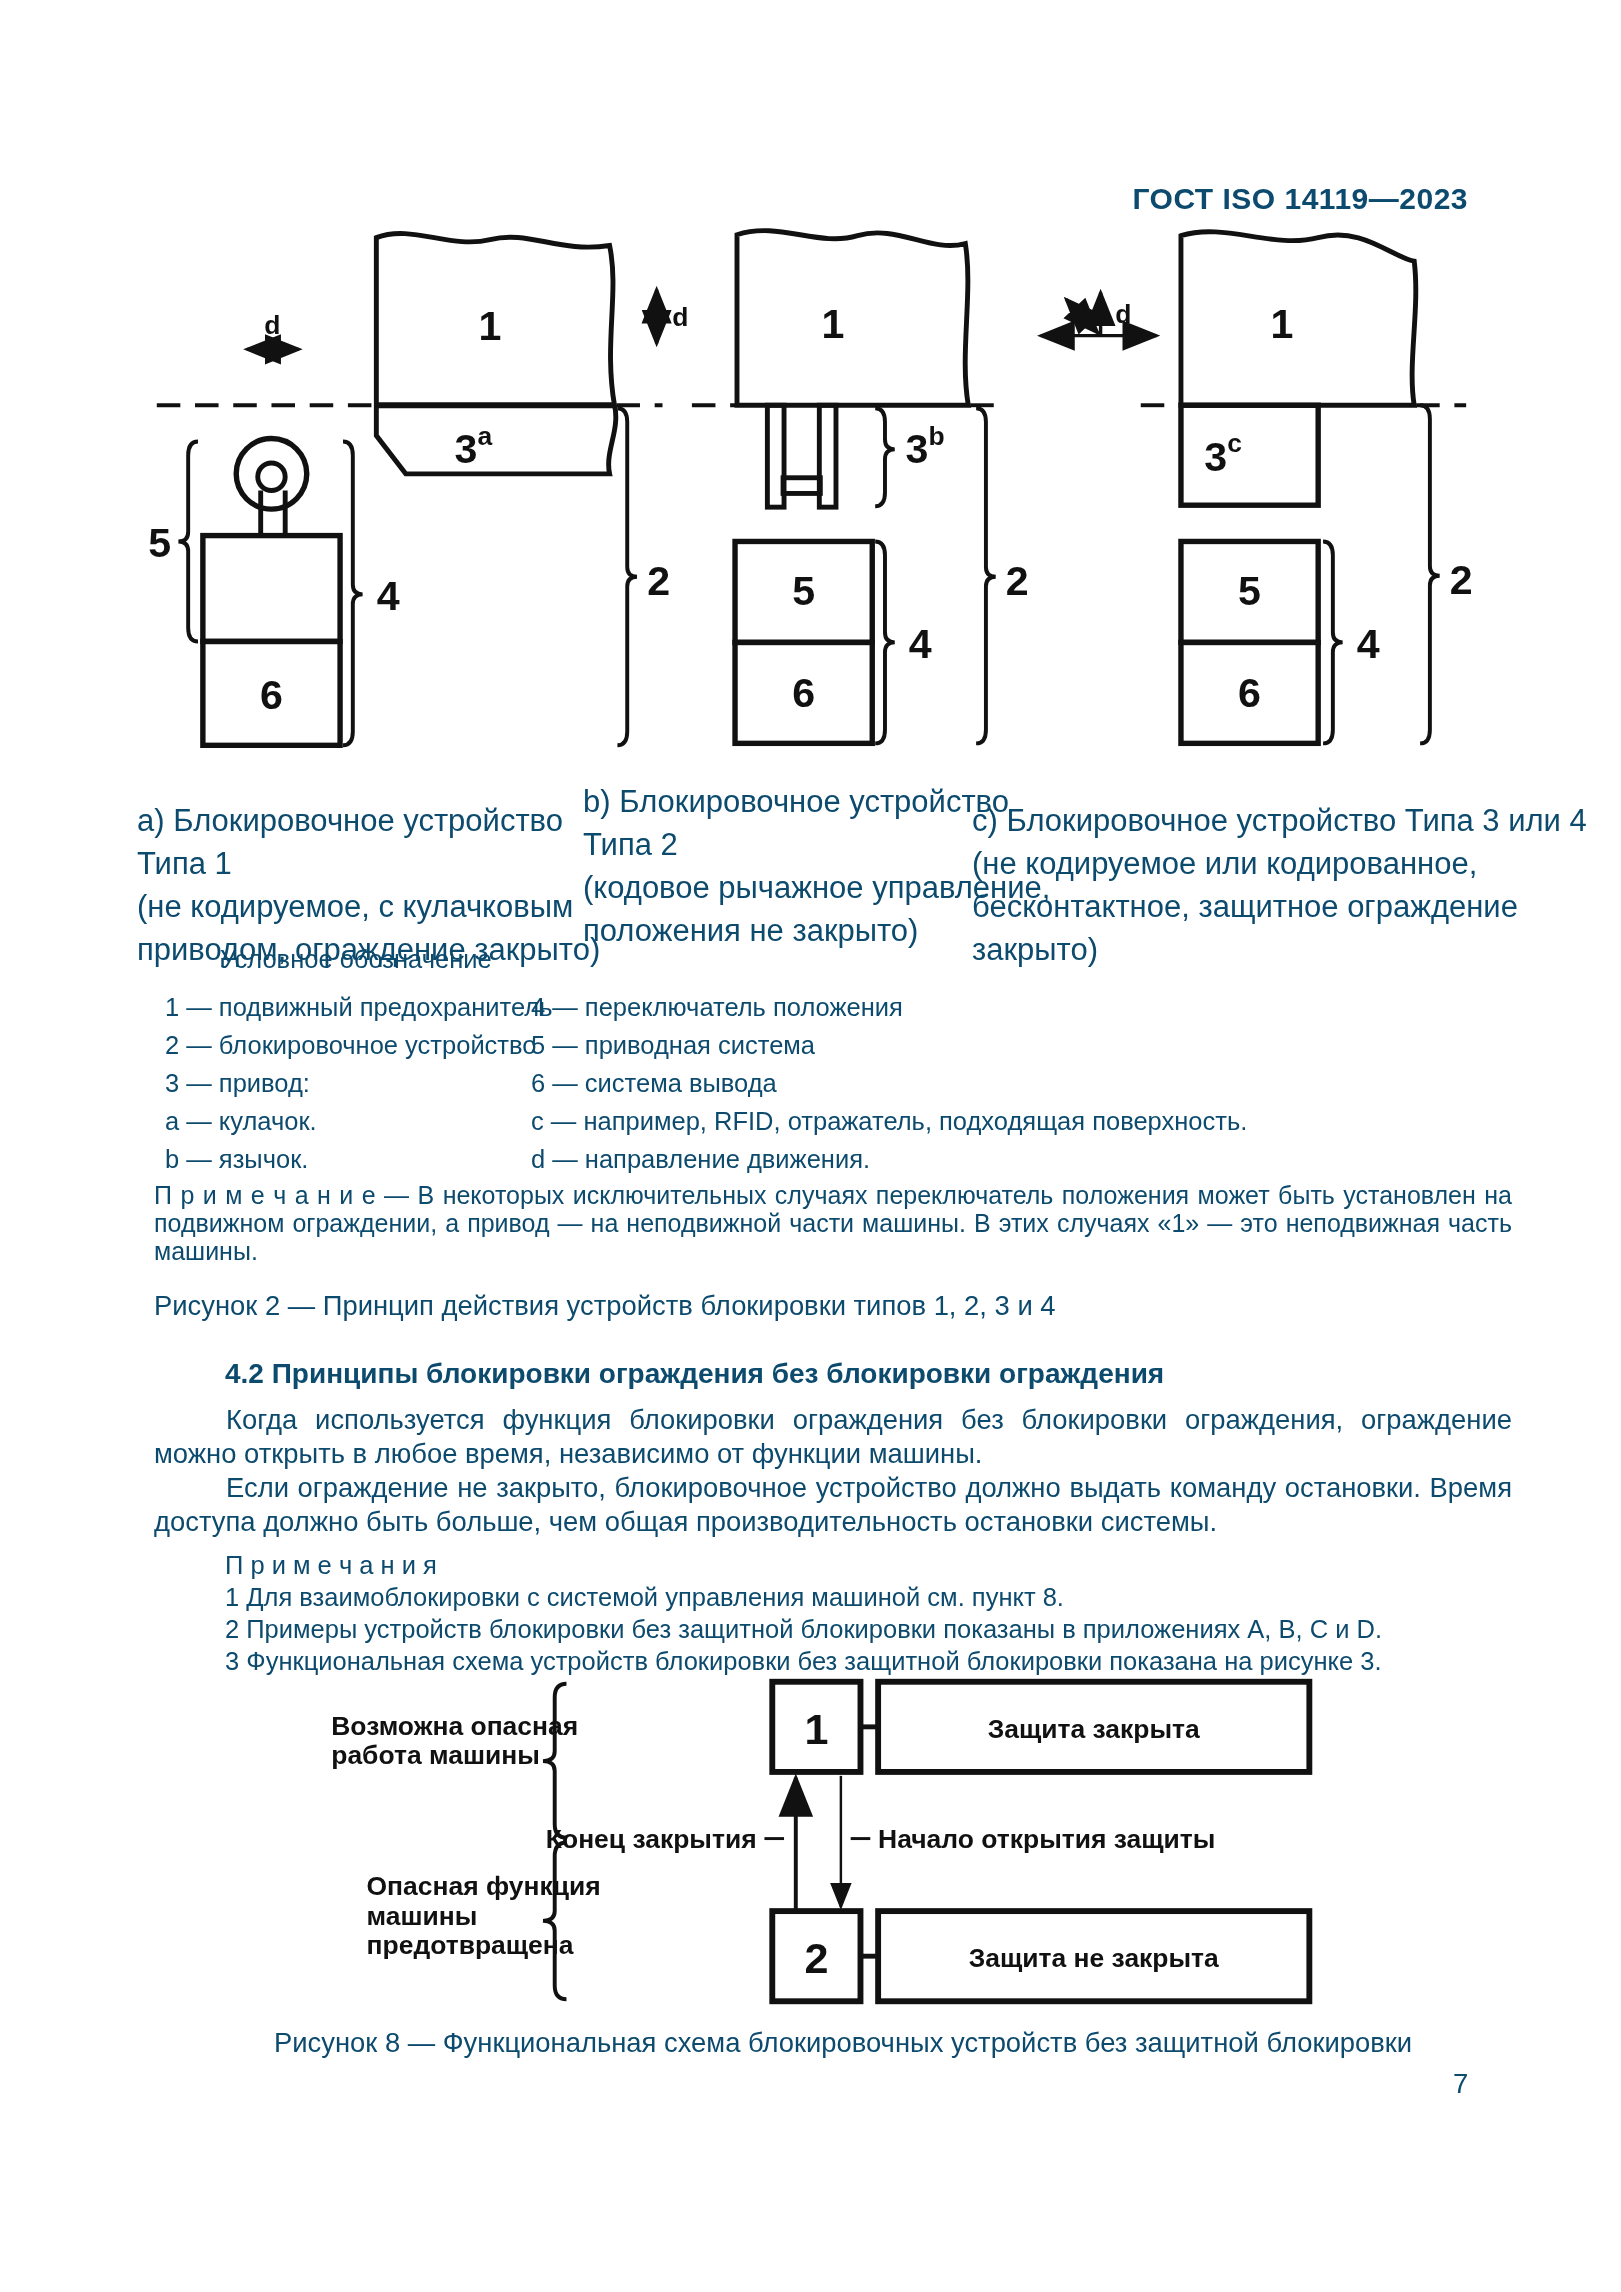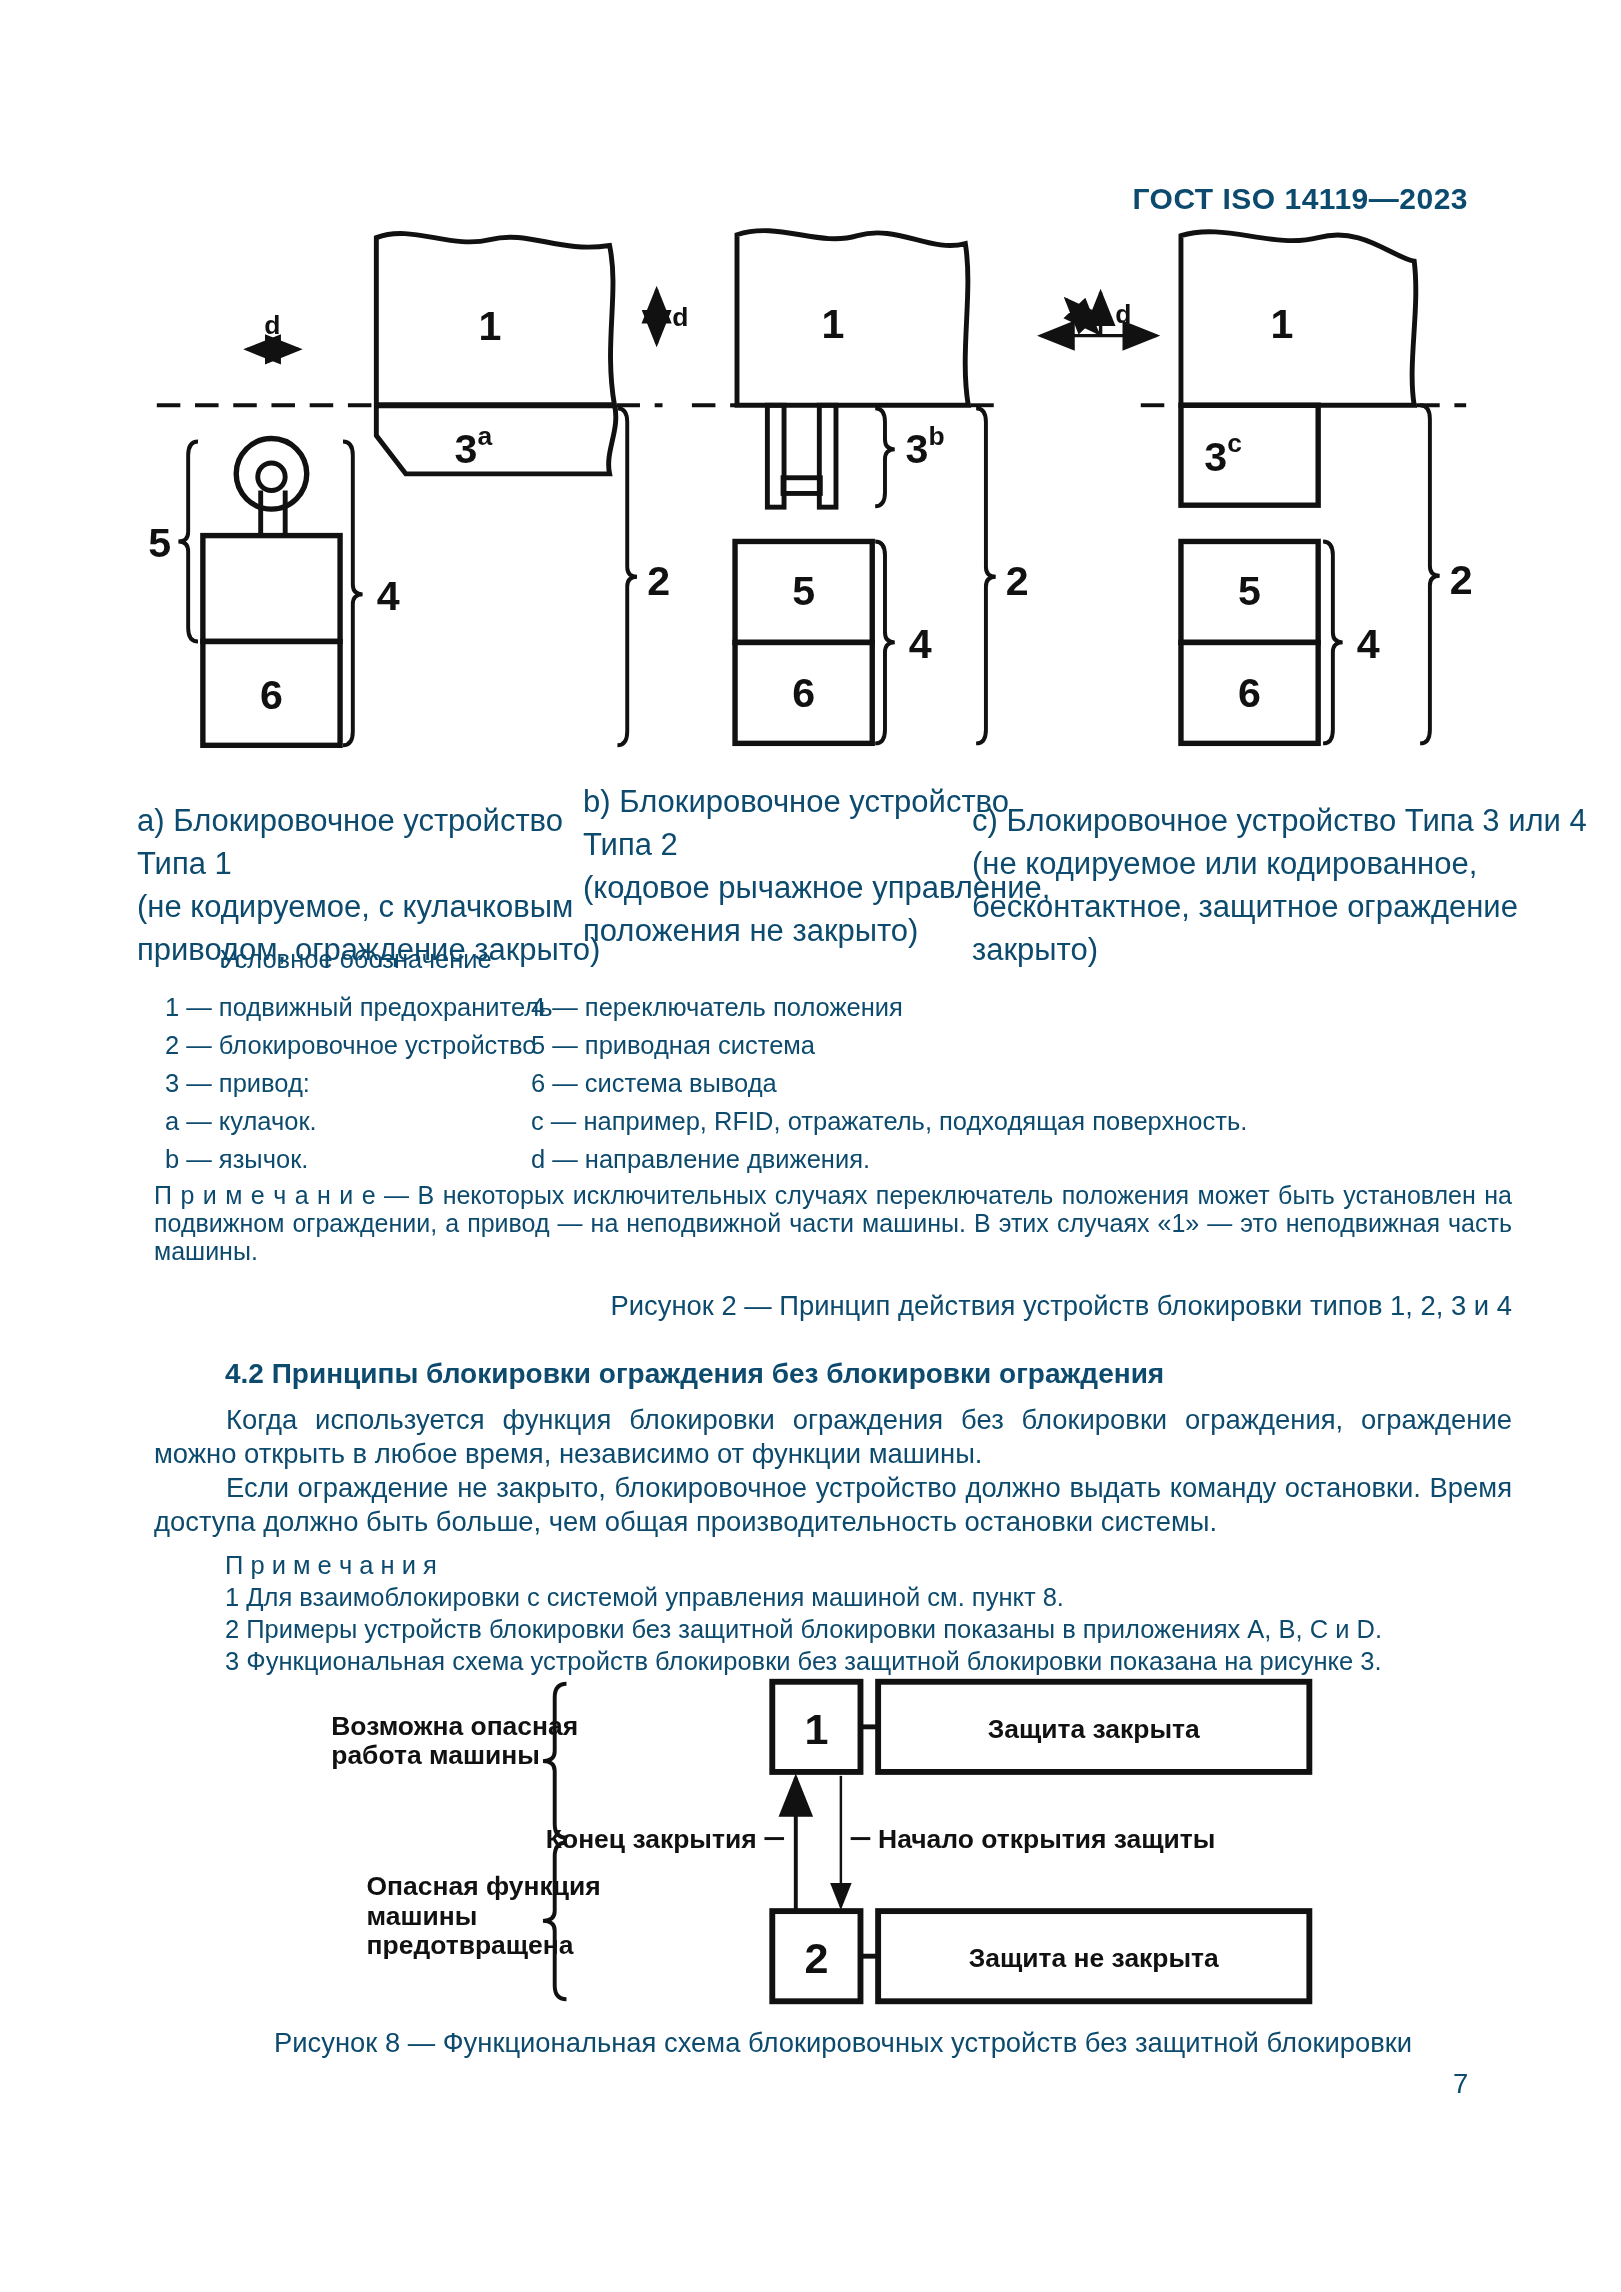--- a/index.html
+++ b/index.html
@@ -8,21 +8,21 @@
     font-family:"Liberation Sans", sans-serif;color:#0c4a6e;overflow:hidden;
   }
   .abs{position:absolute;}
   .hdr{font-weight:bold;font-size:30px;letter-spacing:0.5px;}
   .cap{font-size:31px;line-height:43px;text-align:left;}
   .cap div{white-space:nowrap;}
   .legend-title{font-size:25.5px;}
   .legend-col{font-size:25.5px;line-height:38px;}
   .legend-col div{white-space:nowrap;}
   .note{font-size:25px;line-height:28px;text-align:justify;}
-  .figcap{font-size:27.4px;text-align:right;white-space:nowrap;}
+  .figcap{font-size:27.4px;text-align:left;white-space:nowrap;}
   .h42{font-weight:bold;font-size:28px;text-align:center;}
   .body-text{font-size:27.4px;line-height:34px;text-align:justify;}
   .body-text p{margin:0;text-indent:72px;}
   .notes-block{font-size:25.5px;line-height:32px;}
   .notes-block div{white-space:nowrap;}
   .pagenum{font-size:27.4px;}
   svg text{font-family:"Liberation Sans", sans-serif;fill:#111;}
   .dnum{font-size:42px;font-weight:bold;}
   .dsup{font-size:27px;font-weight:bold;}
   .dsmall{font-size:27px;font-weight:bold;}

